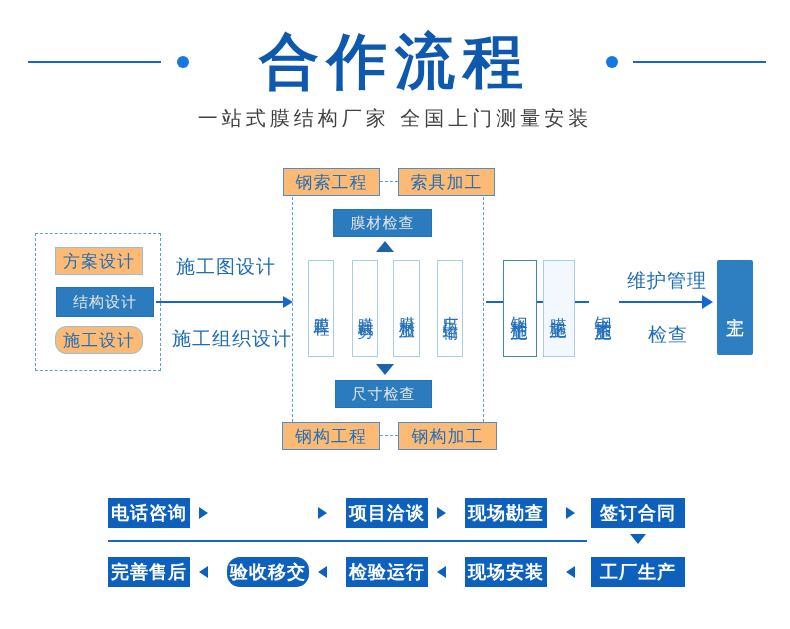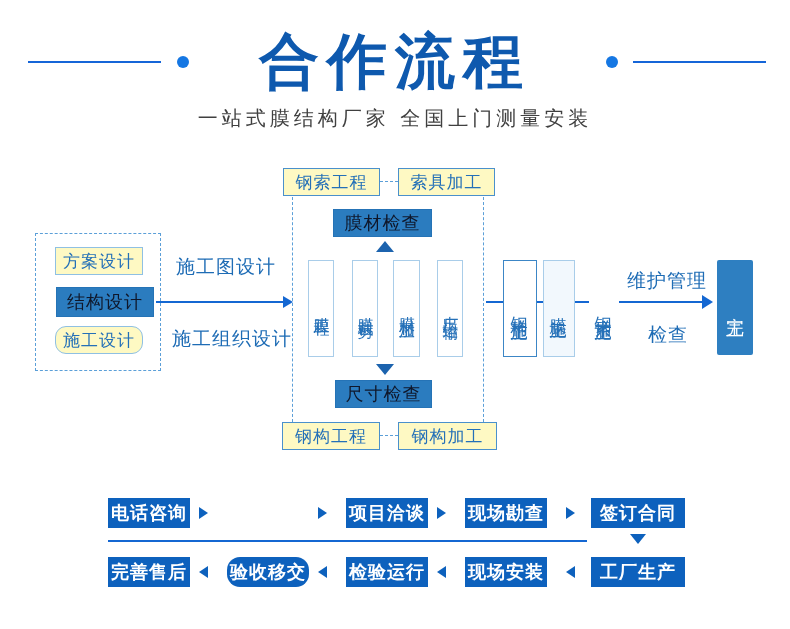--- a/index.html
+++ b/index.html
@@ -8,24 +8,24 @@
   .abs{position:absolute;box-sizing:border-box;}
 
   
   .title{left:0;top:22px;width:790px;text-align:center;font-size:60px;font-weight:bold;
          color:#0e59ae;letter-spacing:8px;}
   .subtitle{left:0;top:105px;width:790px;text-align:center;font-size:20px;color:#404040;letter-spacing:4px;}
   .deco-line{height:2px;background:#1565d8;top:61px;width:133px;}
   .deco-dot{width:12px;height:12px;border-radius:50%;background:#1577e3;top:56px;}
 
   
-  .obox{border:1px solid #4a90cc;background:#fef9c3;color:#2470b8;font-size:17px;letter-spacing:1px;
+  .obox{border:1px solid #4a90cc;background:#fdba74;color:#2470b8;font-size:17px;letter-spacing:1px;
         display:flex;align-items:center;justify-content:center;}
   .obox.light{border-color:#8fc0e3;}
-  .sbox{background:#2b7cbf;border:1px solid #2573b6;color:#0f172a;font-size:18px;letter-spacing:1px;
+  .sbox{background:#2b7cbf;border:1px solid #2573b6;color:#e5e5e5;font-size:15px;letter-spacing:1px;
         display:flex;align-items:center;justify-content:center;}
   .vcol{border:1px solid #a9cde9;background:#fff;color:#2470b8;font-size:16px;
         writing-mode:vertical-rl;text-orientation:upright;letter-spacing:3px;
         display:flex;align-items:center;justify-content:center;}
   .vtext{writing-mode:vertical-rl;text-orientation:upright;color:#2470b8;font-size:17px;letter-spacing:3px;
         display:flex;align-items:center;justify-content:center;background:#fff;}
   .flabel{color:#1e6cb5;font-size:19px;letter-spacing:1px;white-space:nowrap;}
   .dash-v{width:0;border-left:1px dashed #5b9fd8;}
   .dash-h{height:0;border-top:1px dashed #5b9fd8;}
   .hline{height:2px;background:#1467d2;}

